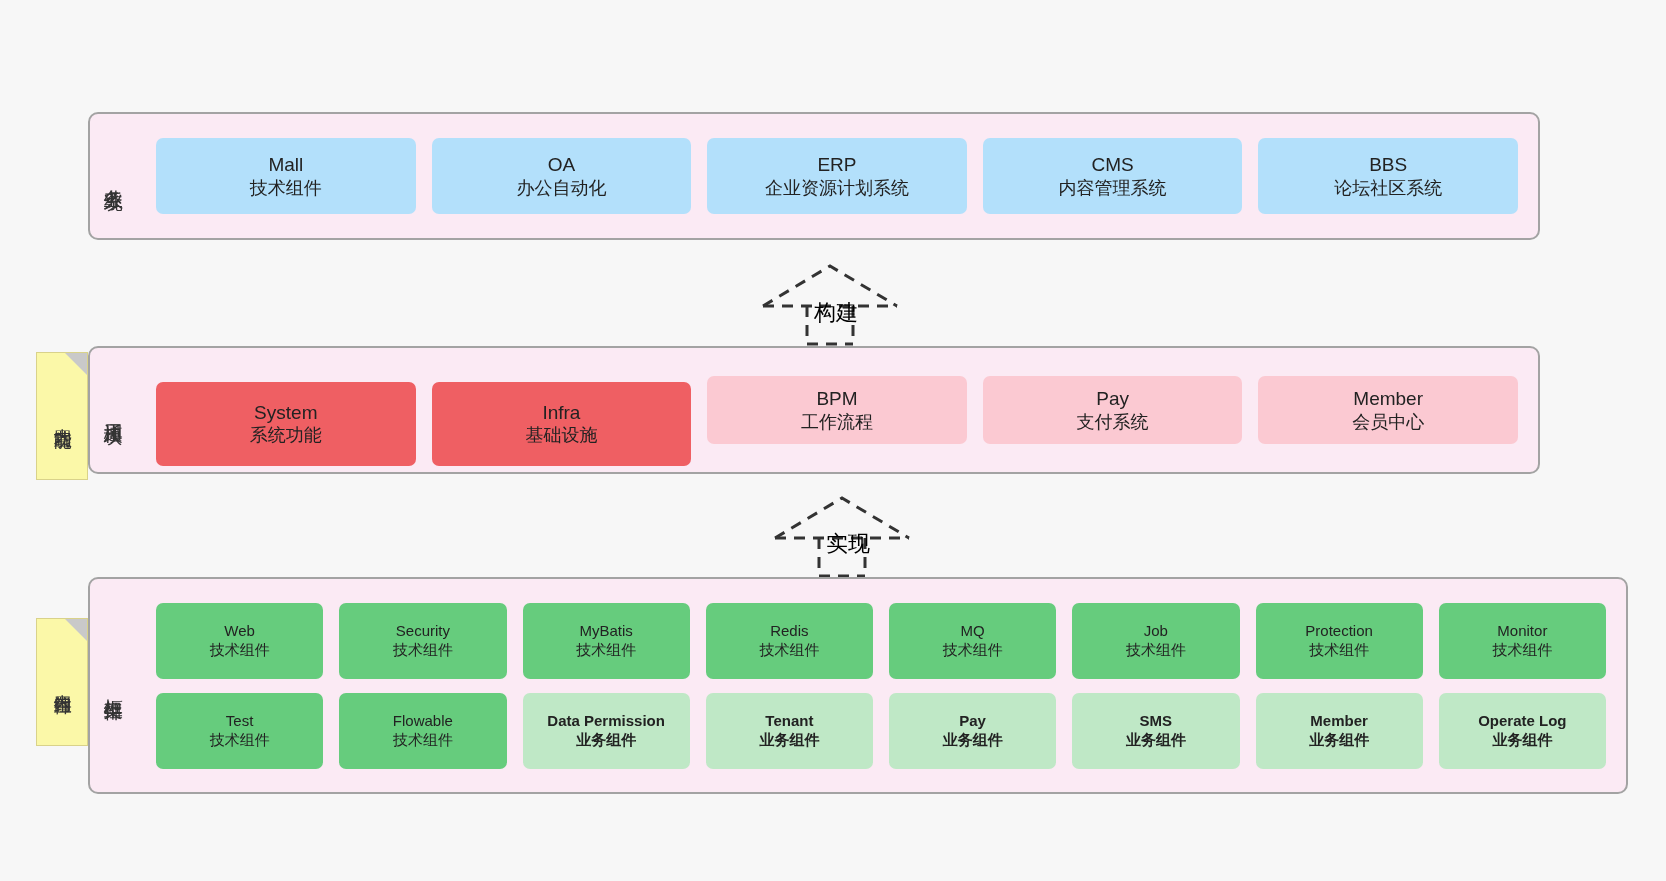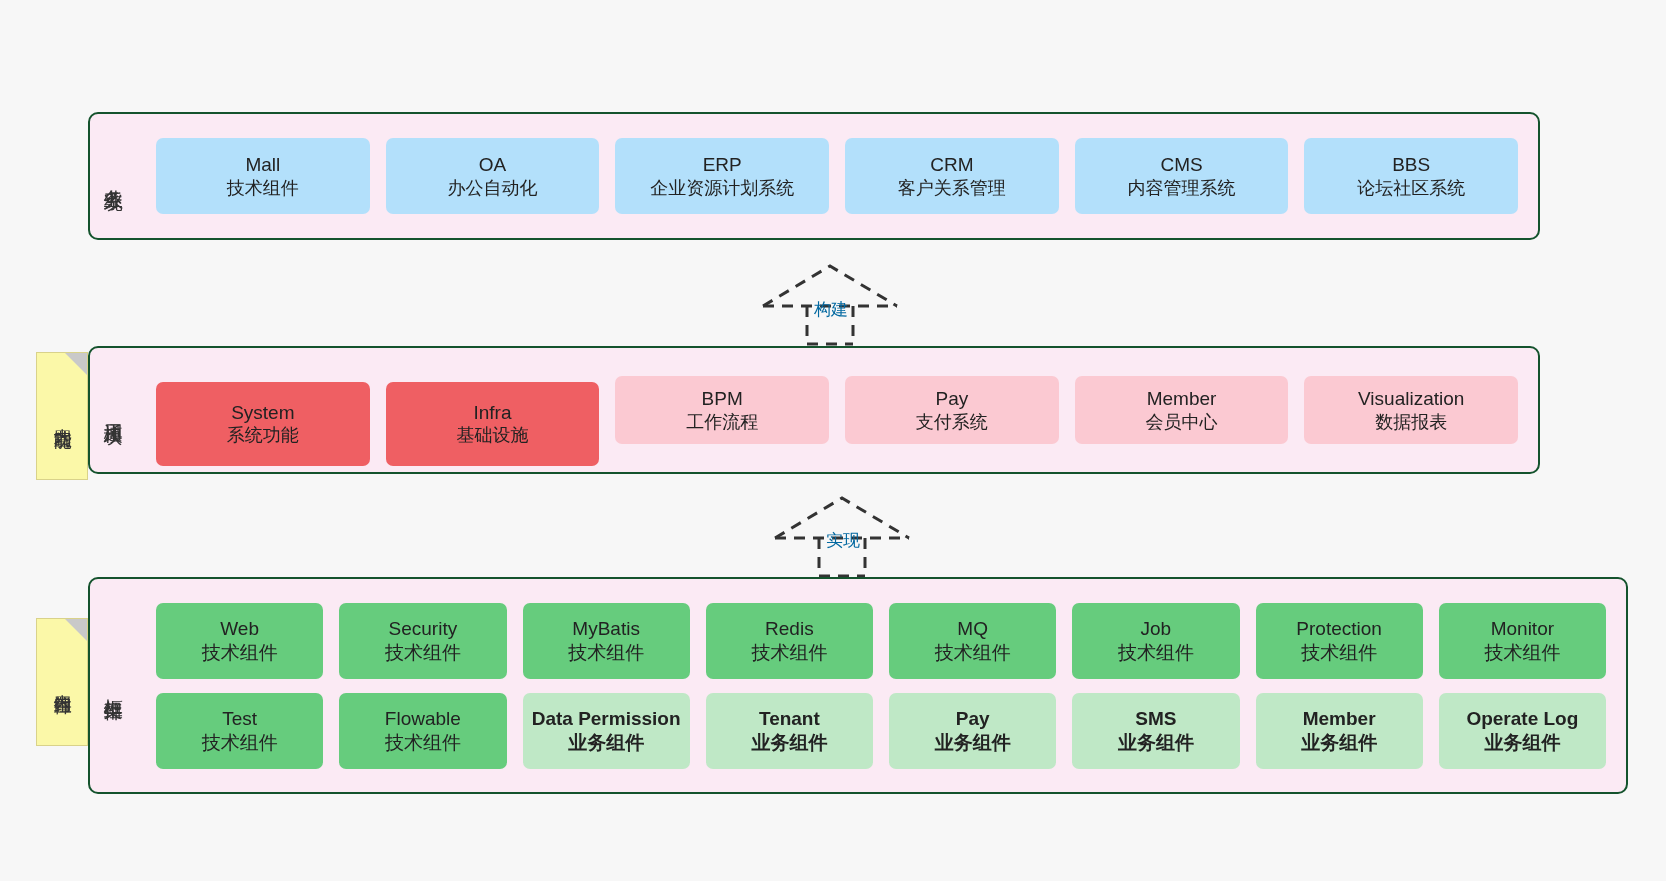--- a/index.html
+++ b/index.html
@@ -8,21 +8,21 @@
     background: #f7f7f7;
     font-family: "Liberation Sans", "DejaVu Sans", sans-serif;
     overflow: hidden;
   }
   #canvas { position: relative; width: 1666px; height: 881px; }
 
   
   .layer {
     position: absolute;
     background: #fbeaf4;
-    border: 2px solid #14532d;
+    border: 2px solid #a3a3a3;
     border-radius: 10px;
     display: flex;
     align-items: stretch;
   }
   .layer-title {
     flex: 0 0 auto;
     width: 46px;
     display: flex;
     align-items: center;
     justify-content: center;
@@ -58,21 +58,21 @@
     flex-direction: column;
     align-items: center;
     justify-content: center;
     text-align: center;
     color: #222;
     line-height: 1.24;
     padding: 6px 4px;
   }
   .card .en { font-size: 19px; }
   .card .cn { font-size: 18px; }
-  .card.small .en, .card.small .cn { font-size: 19px; }
+  .card.small .en, .card.small .cn { font-size: 15px; }
 
   .c-blue        { background: #b3e0fb; height: 76px; }
   .c-red-strong  { background: #ef5f63; height: 84px; margin-top: 27px; }
   .c-red-soft    { background: #fbc9d2; height: 68px; }
   .c-green-strong{ background: #66cc7d; height: 76px; }
   .c-green-soft  { background: #bfe8c6; height: 76px; font-weight: bold; }
 
   
   .note {
     position: absolute;
@@ -95,22 +95,22 @@
     width: 0; height: 0;
     border-left: 22px solid transparent;
     border-top: 22px solid #c9c9c9;
   }
 
   
   .conn { position: absolute; }
   .conn svg { display: block; overflow: visible; }
   .conn-label {
     position: absolute;
-    font-size: 17px;
-    color: #0369a1;
+    font-size: 22px;
+    color: #000000;
     background: transparent;
     white-space: nowrap;
   }
 </style>
 </head>
 <body>
 
 <div id="canvas">
 
   <div class="layer" style="left:88px; top:112px; width:1452px; height:128px;">
@@ -120,24 +120,20 @@
         <span class="en">Mall</span>
         <span class="cn">技术组件</span>
       </div>
       <div class="card c-blue">
         <span class="en">OA</span>
         <span class="cn">办公自动化</span>
       </div>
       <div class="card c-blue">
         <span class="en">ERP</span>
         <span class="cn">企业资源计划系统</span>
-      </div>
-      <div class="card c-blue">
-        <span class="en">CRM</span>
-        <span class="cn">客户关系管理</span>
       </div>
       <div class="card c-blue">
         <span class="en">CMS</span>
         <span class="cn">内容管理系统</span>
       </div>
       <div class="card c-blue">
         <span class="en">BBS</span>
         <span class="cn">论坛社区系统</span>
       </div>
     </div>
@@ -173,24 +169,20 @@
         <span class="cn">工作流程</span>
       </div>
       <div class="card c-red-soft">
         <span class="en">Pay</span>
         <span class="cn">支付系统</span>
       </div>
       <div class="card c-red-soft">
         <span class="en">Member</span>
         <span class="cn">会员中心</span>
       </div>
-      <div class="card c-red-soft">
-        <span class="en">Visualization</span>
-        <span class="cn">数据报表</span>
-      </div>
     </div>
   </div>
 
   <div class="conn" style="left:770px; top:492px; width:150px; height:86px;">
     <svg width="150" height="86" viewBox="0 0 150 86">
       <path d="M 5 46 L 72 6 L 139 46" fill="none" stroke="#333" stroke-width="3" stroke-dasharray="11,8"></path>
       <path d="M 5 46 L 139 46" fill="none" stroke="#333" stroke-width="3" stroke-dasharray="11,8"></path>
       <path d="M 49 46 L 49 84 M 95 46 L 95 84 M 49 84 L 95 84" fill="none" stroke="#333" stroke-width="3" stroke-dasharray="11,8"></path>
     </svg>
     <div class="conn-label" style="left:56px; top:37px;">实现</div>

